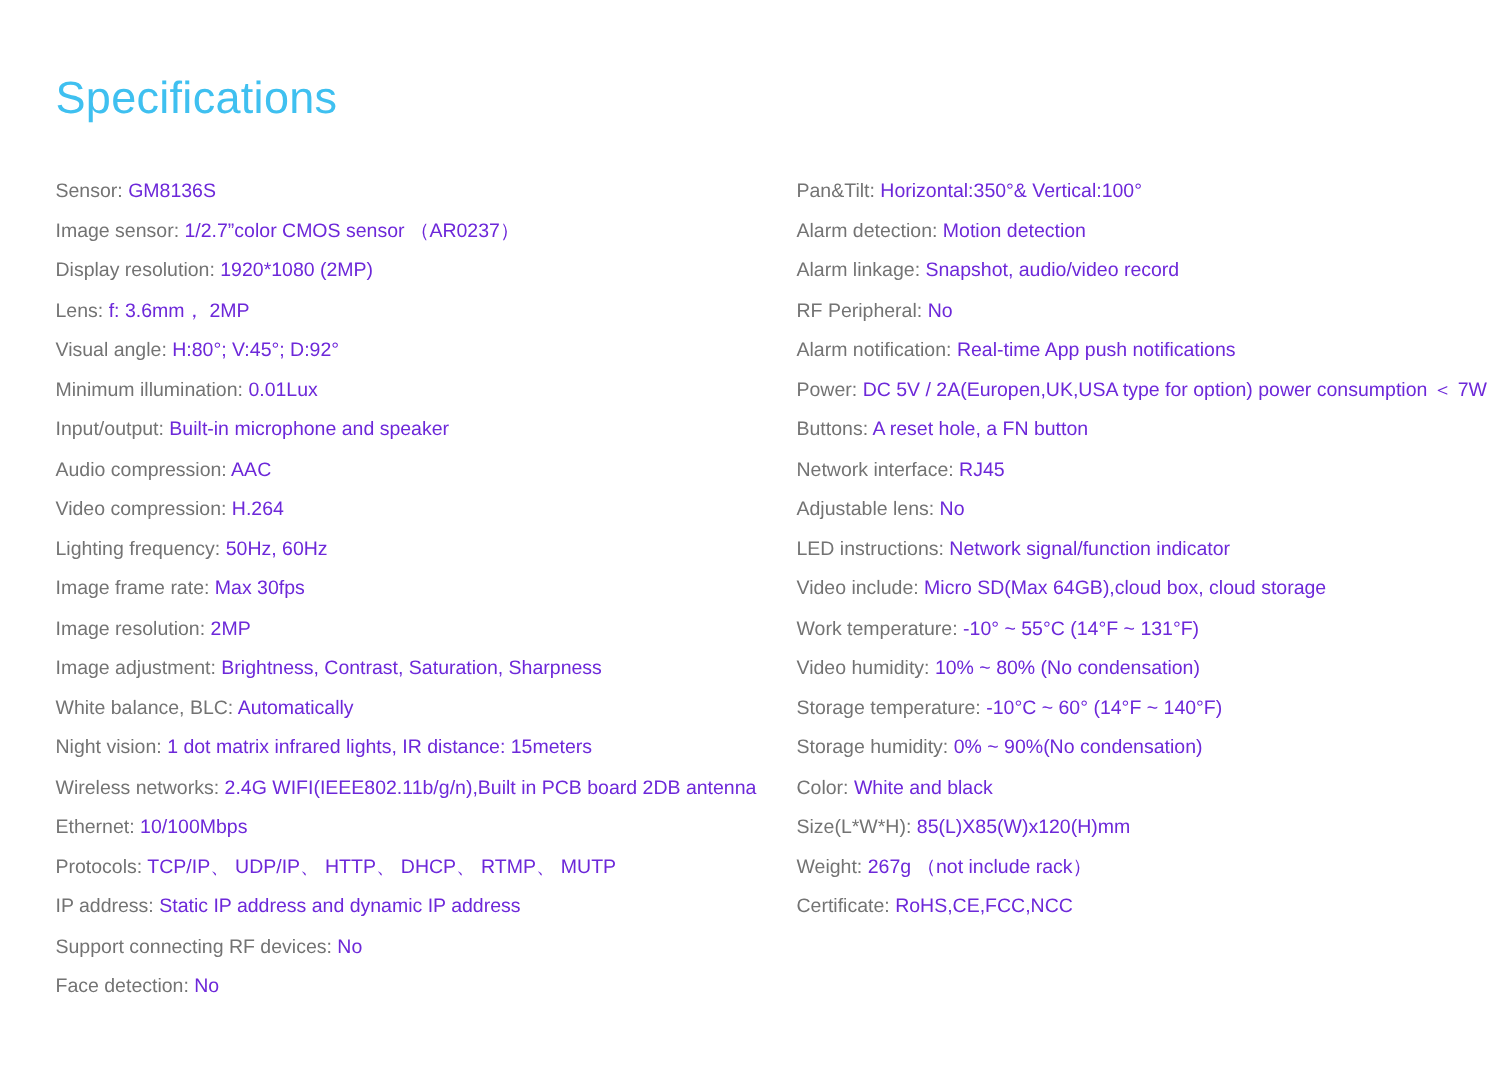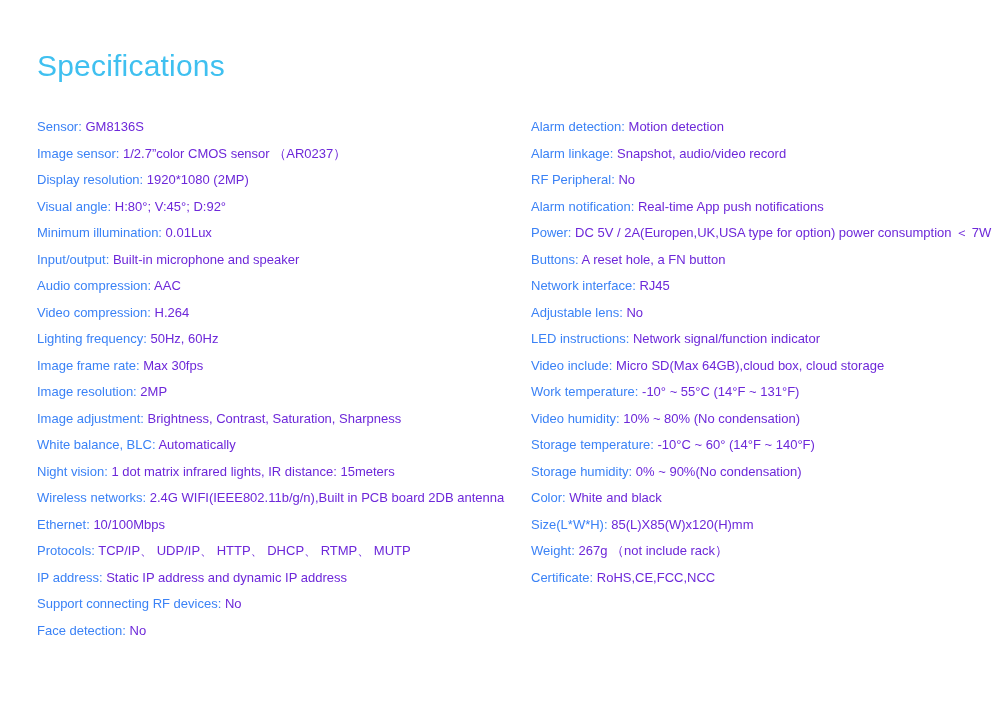--- a/index.html
+++ b/index.html
@@ -50,59 +50,61 @@
     width: 465px;
   }
   .spec-row {
     height: 26.5px;
     line-height: 26.5px;
     font-size: 13px;
     white-space: nowrap;
     overflow: visible;
   }
   .spec-label {
-    color: #3b82f6;
+    color: #737373;
   }
   .spec-value {
     color: #6d28d9;
   }
 </style>
 </head>
 <body>
 
 <div class="page">
 
   <div class="page-title">Specifications</div>
 
   <div class="spec-columns">
 
     <div class="spec-column left" id="left-column">
         <div class="spec-row"><span class="spec-label">Sensor:</span> <span class="spec-value">GM8136S</span></div>
         <div class="spec-row"><span class="spec-label">Image sensor:</span> <span class="spec-value"> 1/2.7”color CMOS sensor （AR0237）</span></div>
         <div class="spec-row"><span class="spec-label">Display resolution:</span> <span class="spec-value">1920*1080 (2MP)</span></div>
+        <div class="spec-row"><span class="spec-label">Lens:</span> <span class="spec-value">f: 3.6mm， 2MP</span></div>
         <div class="spec-row"><span class="spec-label">Visual angle:</span> <span class="spec-value">H:80°; V:45°; D:92°</span></div>
         <div class="spec-row"><span class="spec-label">Minimum illumination:</span> <span class="spec-value">0.01Lux</span></div>
         <div class="spec-row"><span class="spec-label">Input/output:</span> <span class="spec-value">Built-in microphone and speaker</span></div>
         <div class="spec-row"><span class="spec-label">Audio compression:</span> <span class="spec-value">AAC</span></div>
         <div class="spec-row"><span class="spec-label">Video compression:</span> <span class="spec-value">H.264</span></div>
         <div class="spec-row"><span class="spec-label">Lighting frequency:</span> <span class="spec-value">50Hz, 60Hz</span></div>
         <div class="spec-row"><span class="spec-label">Image frame rate:</span> <span class="spec-value">Max 30fps</span></div>
         <div class="spec-row"><span class="spec-label">Image resolution:</span> <span class="spec-value">2MP</span></div>
         <div class="spec-row"><span class="spec-label">Image adjustment:</span> <span class="spec-value">Brightness, Contrast, Saturation, Sharpness</span></div>
         <div class="spec-row"><span class="spec-label">White balance, BLC:</span> <span class="spec-value">Automatically</span></div>
         <div class="spec-row"><span class="spec-label">Night vision:</span> <span class="spec-value">1 dot matrix infrared lights, IR distance: 15meters</span></div>
         <div class="spec-row"><span class="spec-label">Wireless networks:</span> <span class="spec-value">2.4G WIFI(IEEE802.11b/g/n),Built in PCB board 2DB antenna</span></div>
         <div class="spec-row"><span class="spec-label">Ethernet:</span> <span class="spec-value">10/100Mbps</span></div>
         <div class="spec-row"><span class="spec-label">Protocols:</span> <span class="spec-value">TCP/IP、 UDP/IP、 HTTP、 DHCP、 RTMP、 MUTP</span></div>
         <div class="spec-row"><span class="spec-label">IP address:</span> <span class="spec-value">Static IP address and dynamic IP address</span></div>
         <div class="spec-row"><span class="spec-label">Support connecting RF devices:</span> <span class="spec-value">No</span></div>
         <div class="spec-row"><span class="spec-label">Face detection:</span> <span class="spec-value">No</span></div>
       </div>
 
     <div class="spec-column right" id="right-column">
+        <div class="spec-row"><span class="spec-label">Pan&amp;Tilt:</span> <span class="spec-value">Horizontal:350°&amp; Vertical:100°</span></div>
         <div class="spec-row"><span class="spec-label">Alarm detection:</span> <span class="spec-value">Motion detection</span></div>
         <div class="spec-row"><span class="spec-label">Alarm linkage:</span> <span class="spec-value">Snapshot, audio/video record</span></div>
         <div class="spec-row"><span class="spec-label">RF Peripheral:</span> <span class="spec-value">No</span></div>
         <div class="spec-row"><span class="spec-label">Alarm notification:</span> <span class="spec-value">Real-time App push notifications</span></div>
         <div class="spec-row"><span class="spec-label">Power:</span> <span class="spec-value">DC 5V / 2A(Europen,UK,USA type for option) power consumption ＜ 7W</span></div>
         <div class="spec-row"><span class="spec-label">Buttons:</span> <span class="spec-value">A reset hole, a FN button</span></div>
         <div class="spec-row"><span class="spec-label">Network interface:</span> <span class="spec-value">RJ45</span></div>
         <div class="spec-row"><span class="spec-label">Adjustable lens:</span> <span class="spec-value">No</span></div>
         <div class="spec-row"><span class="spec-label">LED instructions:</span> <span class="spec-value">Network signal/function indicator</span></div>
         <div class="spec-row"><span class="spec-label">Video include:</span> <span class="spec-value">Micro SD(Max 64GB),cloud box, cloud storage</span></div>

